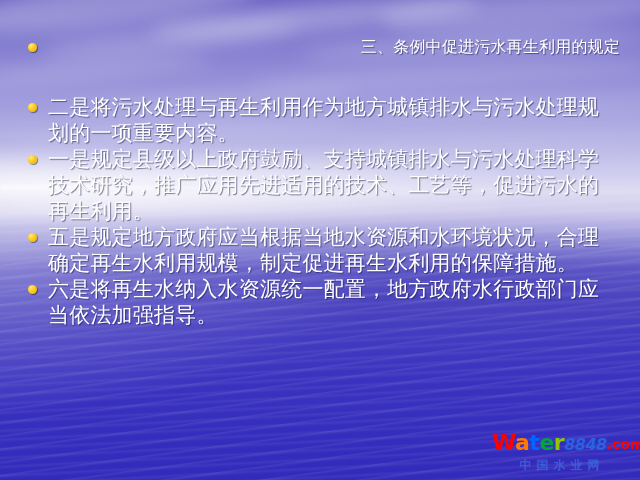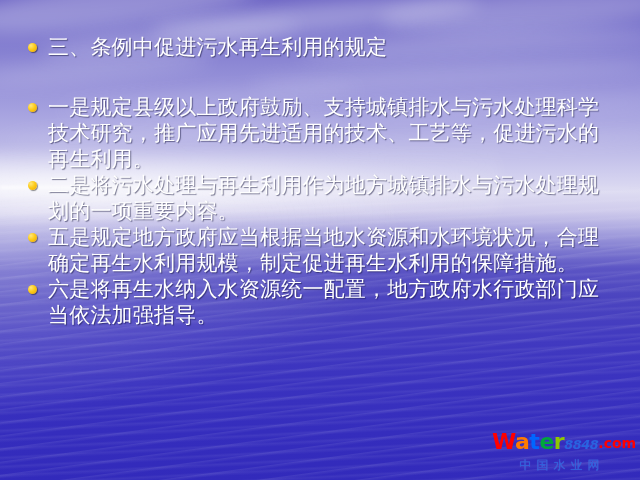--- a/index.html
+++ b/index.html
@@ -162,21 +162,22 @@
     flex: 1 1 auto;
     color: #ffffff;
     font-size: 21px;
     line-height: 26px;
     letter-spacing: .2px;
     text-shadow: 1px 1px 1px rgba(20,20,60,0.55);
     white-space: pre-wrap;
   }
 
   .title-row .bullet-text {
-    font-size: 21px;
+    font-size: 16px;
+    text-align: right;
   }
 
   .spacer-lg { height: 34px; }
 
   
   .watermark {
     position: absolute;
     right: 8px;
     bottom: 6px;
     width: 140px;
@@ -188,21 +189,21 @@
     font-weight: bold;
     font-size: 22px;
     line-height: 22px;
     letter-spacing: -0.5px;
     white-space: nowrap;
   }
   .wm-word span { display: inline; }
   .wm-num {
     font-style: italic;
     font-weight: bold;
-    font-size: 13px;
+    font-size: 16px;
     letter-spacing: -0.5px;
   }
   .wm-dotcom {
     font-size: 14px;
     font-weight: bold;
     font-style: normal;
     vertical-align: 1px;
     letter-spacing: 0;
   }
   .wm-cn {
@@ -247,26 +248,26 @@
 
     <div class="bullet-row title-row">
       <div class="bullet-dot"></div>
       <div class="bullet-text">三、条例中促进污水再生利用的规定</div>
     </div>
 
     <div class="spacer-lg"></div>
 
     <div class="bullet-row">
       <div class="bullet-dot"></div>
+      <div class="bullet-text">二是将污水处理与再生利用作为地方城镇排水与污水处理规划的一项重要内容。</div>
+    </div>
+
+    <div class="bullet-row">
+      <div class="bullet-dot"></div>
       <div class="bullet-text">一是规定县级以上政府鼓励、支持城镇排水与污水处理科学技术研究，推广应用先进适用的技术、工艺等，促进污水的再生利用。</div>
-    </div>
-
-    <div class="bullet-row">
-      <div class="bullet-dot"></div>
-      <div class="bullet-text">二是将污水处理与再生利用作为地方城镇排水与污水处理规划的一项重要内容。</div>
     </div>
 
 
 
     <div class="bullet-row">
       <div class="bullet-dot"></div>
       <div class="bullet-text">五是规定地方政府应当根据当地水资源和水环境状况，合理确定再生水利用规模，制定促进再生水利用的保障措施。</div>
     </div>
 
     <div class="bullet-row">

